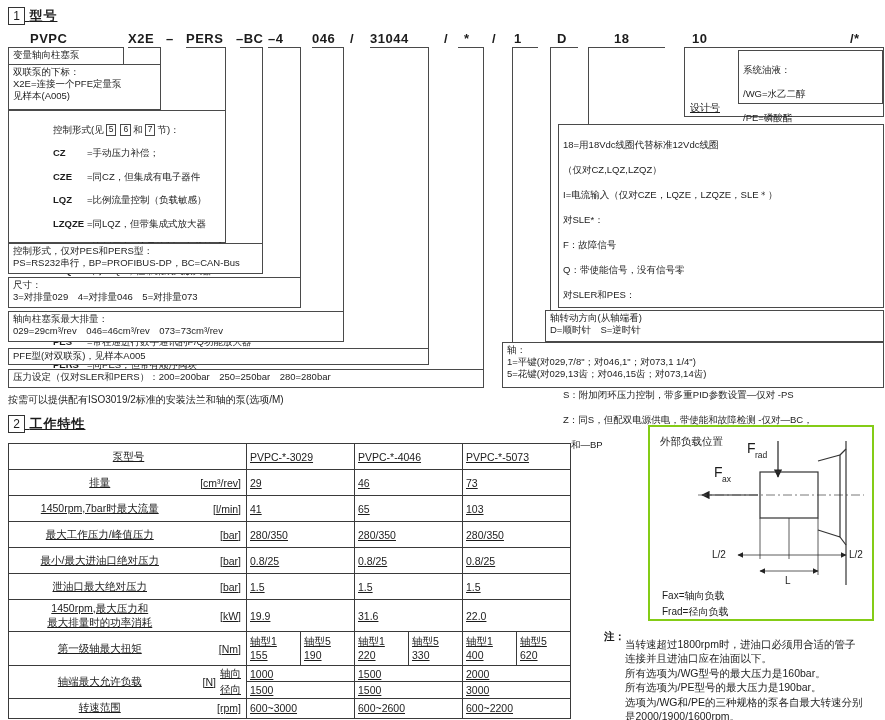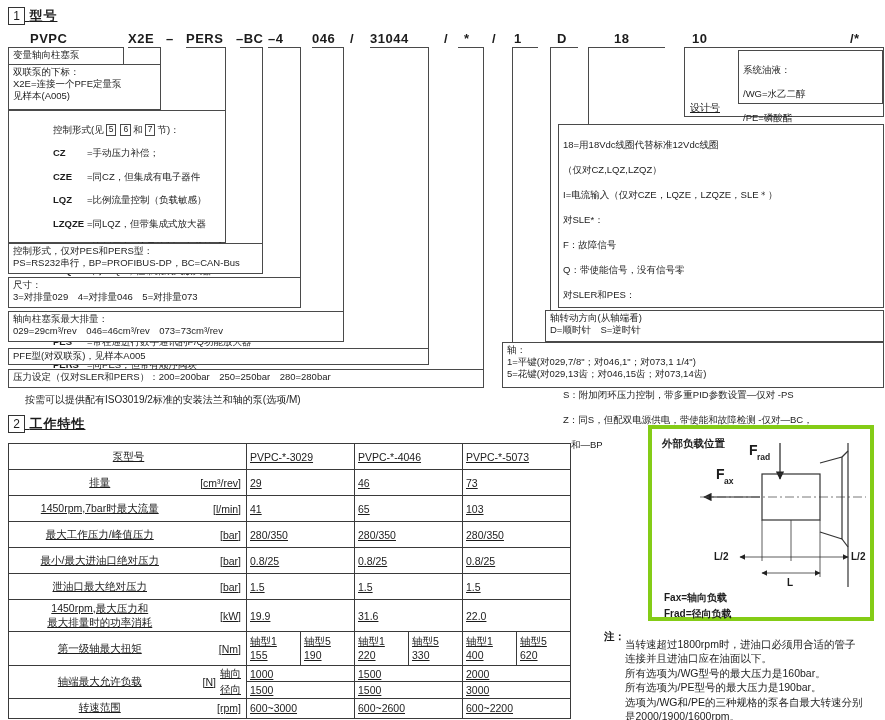--- a/index.html
+++ b/index.html
@@ -21,26 +21,26 @@
   .ladder{position:absolute;left:0;top:0;pointer-events:none;}
   
   .spec{border-collapse:collapse;table-layout:fixed;width:562px;font-size:10.5px;}
   .spec td{border:1px solid #3a3a3a;padding:0 3px;text-align:left;vertical-align:middle;background:#fff;}
   .spec .lb{text-align:center;border-right:0;padding-left:5px;white-space:pre-line;}
   .spec .un{text-align:right;border-left:0;padding-right:5px;}
   .two span{display:block;line-height:1.3;}
   .ncell{display:flex;justify-content:flex-end;align-items:center;gap:4px;}
   .ncell .stack{display:flex;flex-direction:column;line-height:1.5;}
   
-  .diag{position:absolute;border:4px solid #84cc16;background:#fff;box-sizing:border-box;font-weight:bold;}
+  .diag{position:absolute;border:2px solid #84cc16;background:#fff;box-sizing:border-box;}
   
   .notes{position:absolute;display:flex;font-size:10.5px;line-height:1.38;}
   .notes .nl{font-weight:bold;white-space:nowrap;}
   .notes .nt{white-space:pre-line;margin-top:8px;}
-  .ftnote{position:absolute;font-size:10px;margin-left:17px;}
+  .ftnote{position:absolute;font-size:10px;}
 </style>
 </head>
 <body>
 
 <div id="page">
 
   <div class="abs" style="left:8px;top:6px;">
     <span class="secnum">1</span>
     <span class="sectitle">型号</span>
   </div>

